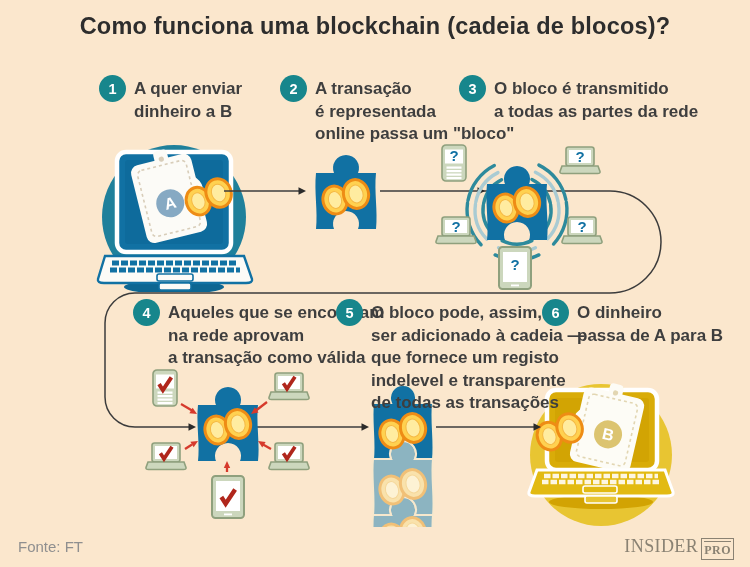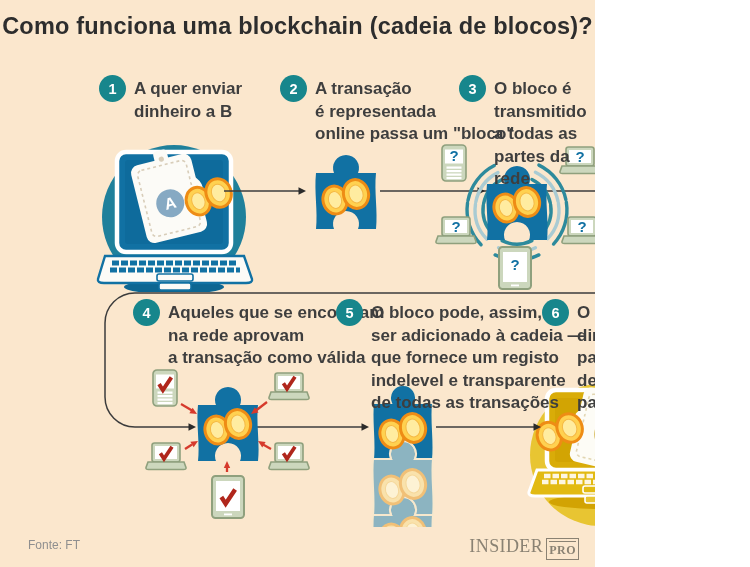--- a/index.html
+++ b/index.html
@@ -1,30 +1,30 @@
 <!DOCTYPE html>
 <html><head>
 <meta charset="utf-8">
 <style>
   html,body{margin:0;padding:0}
-  .canvas{position:relative;width:595px;height:567px;background:#fbe7cd;overflow:hidden;
+  .canvas{position:relative;width:750px;height:567px;background:#fbe7cd;overflow:hidden;
           font-family:"Liberation Sans",sans-serif;-webkit-font-smoothing:antialiased}
   .title{position:absolute;top:13px;left:0;width:100%;text-align:center;
          font-size:23.5px;font-weight:bold;color:#2d2d2d;letter-spacing:.2px}
   .layer{position:absolute;left:0;top:0}
   .z1{z-index:1}.z2{z-index:2}.z3{z-index:3;pointer-events:none}
   .step{position:absolute;display:flex;gap:8px;align-items:flex-start;z-index:4}
   .badge{width:27px;height:27px;border-radius:50%;background:#17868c;color:#fff;
          font-weight:bold;font-size:14.5px;display:flex;align-items:center;justify-content:center;flex:none}
   .step-text{white-space:pre-line;font-size:17px;line-height:1.33;color:#3e3e3e;font-weight:600;padding-top:3px}
   .fl{stroke:#3c3c3c;stroke-width:1.5;fill:none}
   .ra{stroke:#d63a2c;stroke-width:2.3;fill:none}
   .qm{font-family:"Liberation Sans",sans-serif;font-size:15px;font-weight:bold;fill:#1171a3;text-anchor:middle}
   .wletter{font-family:"Liberation Sans",sans-serif;font-size:16px;font-weight:bold;fill:#fff;text-anchor:middle}
-  .footer-src{position:absolute;left:28px;top:538px;font-size:12px;color:#8f8f8f;z-index:4}
+  .footer-src{position:absolute;left:18px;top:538px;font-size:15px;color:#8f8f8f;z-index:4}
   .logo{position:absolute;right:16px;top:537px;display:flex;align-items:flex-start;z-index:4;color:#8a8273}
   .logo-main{font-family:"Liberation Serif",serif;font-weight:normal;font-size:18px;letter-spacing:.4px;line-height:1}
   .logo-pro{border:1px solid #8a8273;margin-left:3px;margin-top:1px;padding:1px 2px 1px 2px}
   .logo-pro span{display:inline-block;border-top:1px solid #8a8273;padding-top:1px;
                  font-family:"Liberation Serif",serif;font-weight:bold;font-size:12px;letter-spacing:.5px}
 </style>
 </head>
 <body>
 
 <div class="canvas">

